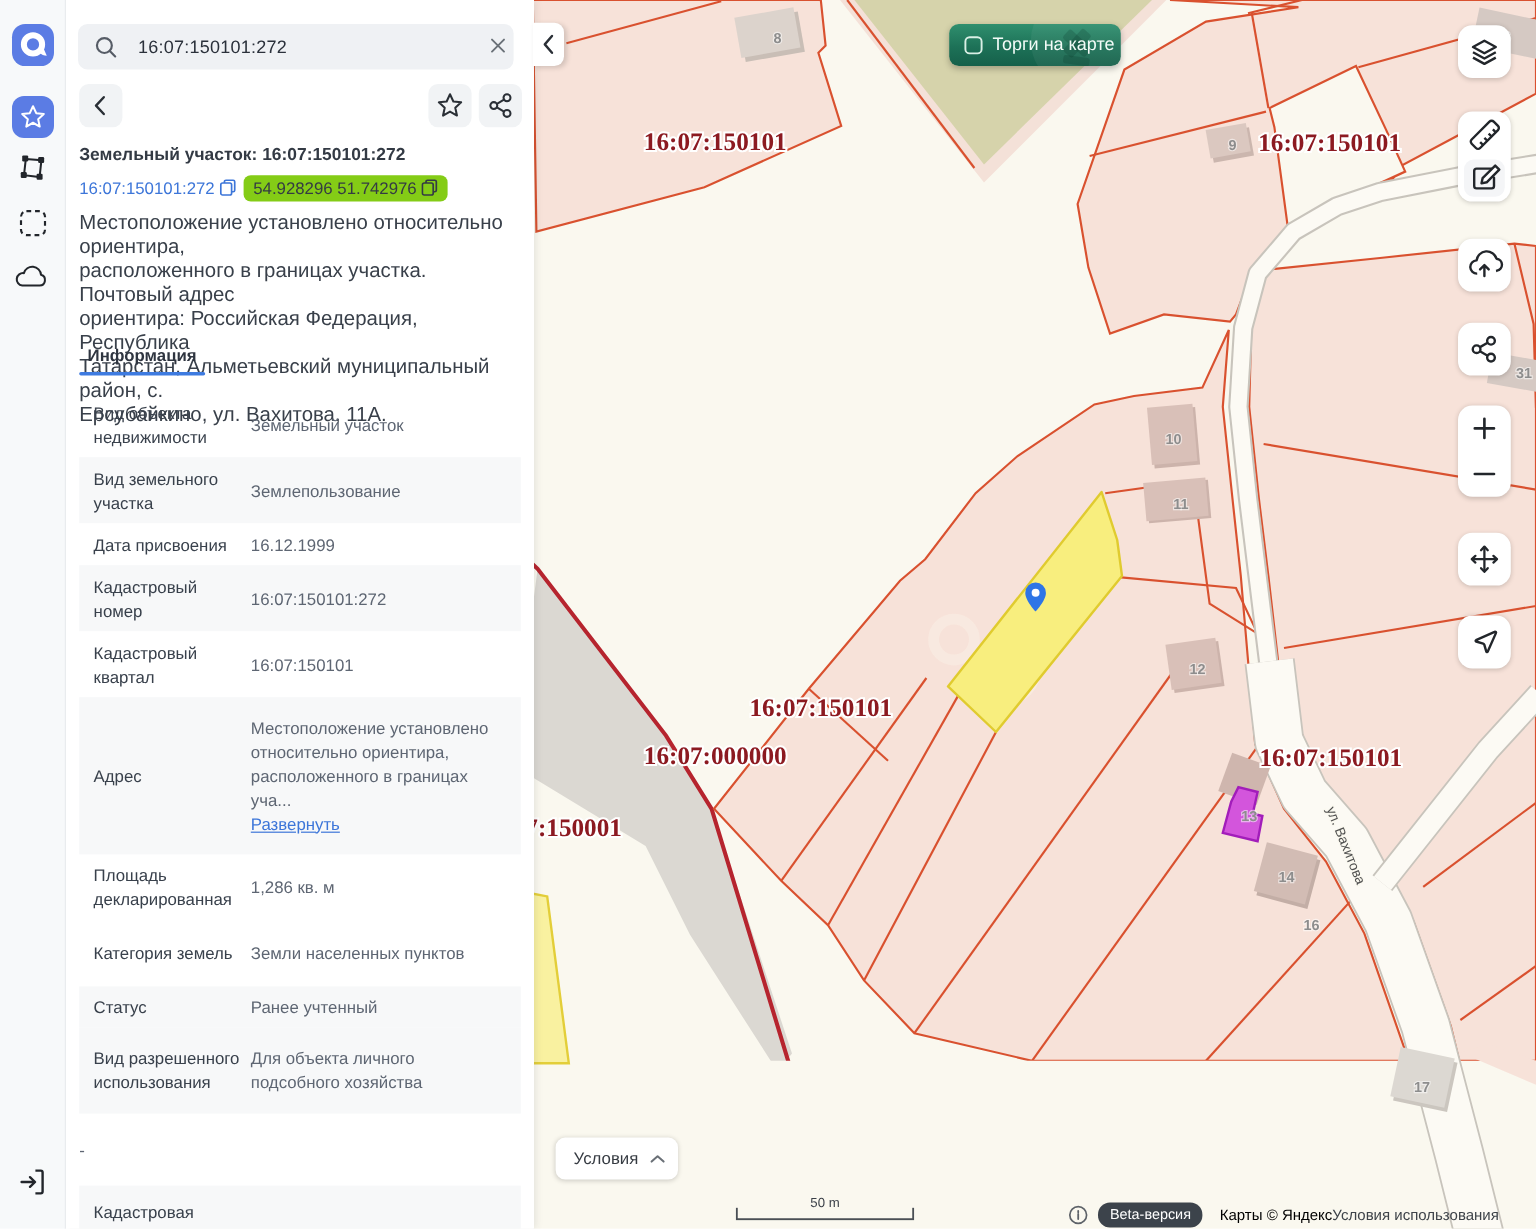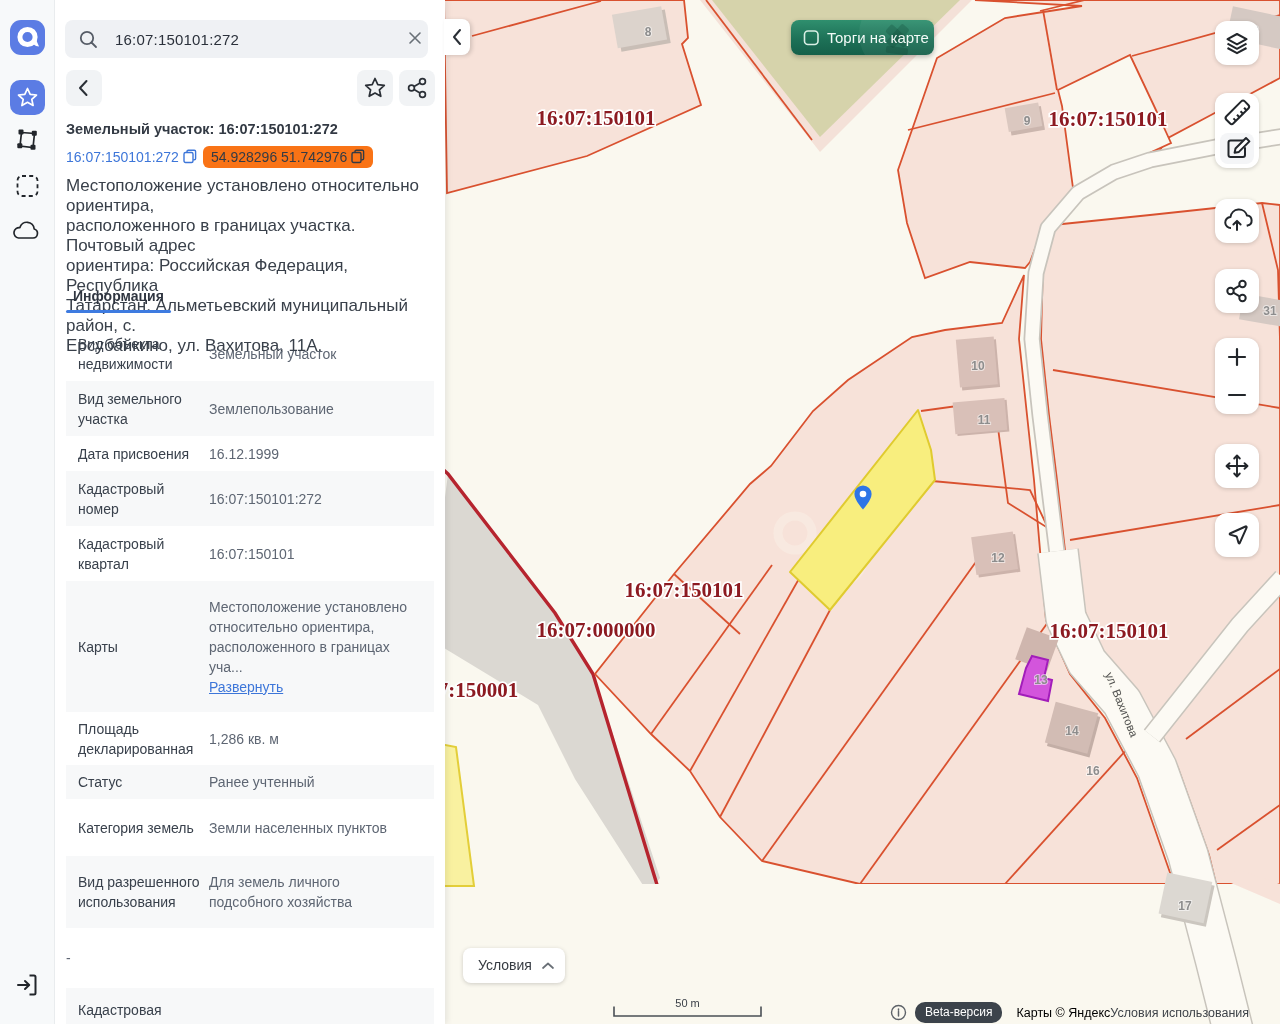--- a/index.html
+++ b/index.html
@@ -12,21 +12,21 @@
 
 
 #panel { position:absolute; left:55px; top:0; width:390px; height:1024px; background:#fff; z-index:20; box-shadow:2px 0 6px rgba(40,50,60,.10); }
 #searchbar { position:absolute; left:10px; top:20px; width:363px; height:38px; background:#eff1f4; border-radius:8px; }
 #searchtext { position:absolute; left:50px; top:11px; font-size:15px; color:#2b313b; letter-spacing:.2px; }
 #backbtn { position:absolute; left:11px; top:70px; width:36px; height:36px; background:#f1f3f5; border-radius:8px; }
 #starbtn { position:absolute; left:302px; top:70px; width:36px; height:36px; background:#f1f3f5; border-radius:8px; }
 #sharebtn { position:absolute; left:344px; top:70px; width:36px; height:36px; background:#f1f3f5; border-radius:8px; }
 #title { position:absolute; left:11px; top:121px; font-size:14.5px; font-weight:bold; color:#333a44; }
 #chip1 { position:absolute; left:11px; top:149px; font-size:14px; color:#3d76d9; }
-#chip2 { position:absolute; left:148px; top:146px; height:22px; background:#f97316; border-radius:6px; font-size:14px; color:#343b44; padding:3px 8px 4px 8px; }
+#chip2 { position:absolute; left:148px; top:146px; height:22px; background:#84cc16; border-radius:6px; font-size:14px; color:#343b44; padding:3px 8px 4px 8px; }
 #desc { position:absolute; left:11px; top:176px; width:372px; font-size:17px; line-height:20px; color:#39404a; }
 #tab { position:absolute; left:18px; top:288px; font-size:14px; font-weight:bold; color:#2f3540; }
 #tabline { position:absolute; left:11px; top:310px; width:105px; height:3px; background:#3e7be0; border-radius:2px; }
 
 
 #table { position:absolute; left:11px; top:327px; width:368px; font-size:14px; }
 .row { display:flex; }
 .row.alt { background:#f7f8f9; }
 .rlabel { width:143px; padding:0 6.8px 0 12px; color:#39414c; font-weight:normal; line-height:20px; display:flex; flex-direction:column; justify-content:center; }
 .rvalue { width:225px; padding:0 20px 0 0; color:#5e6673; line-height:20px; display:flex; flex-direction:column; justify-content:center; }
@@ -96,41 +96,41 @@
         </div>
     <div class="row alt" style="height:55px">
           <div class="rlabel">Кадастровый номер</div>
           <div class="rvalue">16:07:150101:272</div>
         </div>
     <div class="row" style="height:55px">
           <div class="rlabel">Кадастровый квартал</div>
           <div class="rvalue">16:07:150101</div>
         </div>
     <div class="row alt" style="height:131px">
-          <div class="rlabel">Карты</div>
+          <div class="rlabel">Адрес</div>
           <div class="rvalue">
             <span>Местоположение установлено относительно ориентира, расположенного в границах уча...</span>
             <a href="#">Развернуть</a>
           </div>
         </div>
     <div class="row" style="height:53px">
           <div class="rlabel">Площадь декларированная</div>
           <div class="rvalue">1,286 кв. м</div>
         </div>
+    <div class="row" style="height:57px">
+          <div class="rlabel">Категория земель</div>
+          <div class="rvalue">Земли населенных пунктов</div>
+        </div>
     <div class="row alt" style="height:34px">
           <div class="rlabel">Статус</div>
           <div class="rvalue">Ранее учтенный</div>
         </div>
-    <div class="row" style="height:57px">
-          <div class="rlabel">Категория земель</div>
-          <div class="rvalue">Земли населенных пунктов</div>
-        </div>
     <div class="row alt" style="height:72px">
           <div class="rlabel">Вид разрешенного использования</div>
-          <div class="rvalue">Для земель личного подсобного хозяйства</div>
+          <div class="rvalue">Для объекта личного подсобного хозяйства</div>
         </div>
     <div class="row" style="height:60px">
           <div class="rvalue">-</div>
         </div>
     <div class="row alt" style="height:64px">
           <div class="rlabel">Кадастровая стоимость</div>
           <div class="rvalue"></div>
         </div>
   </div>
 </div>

